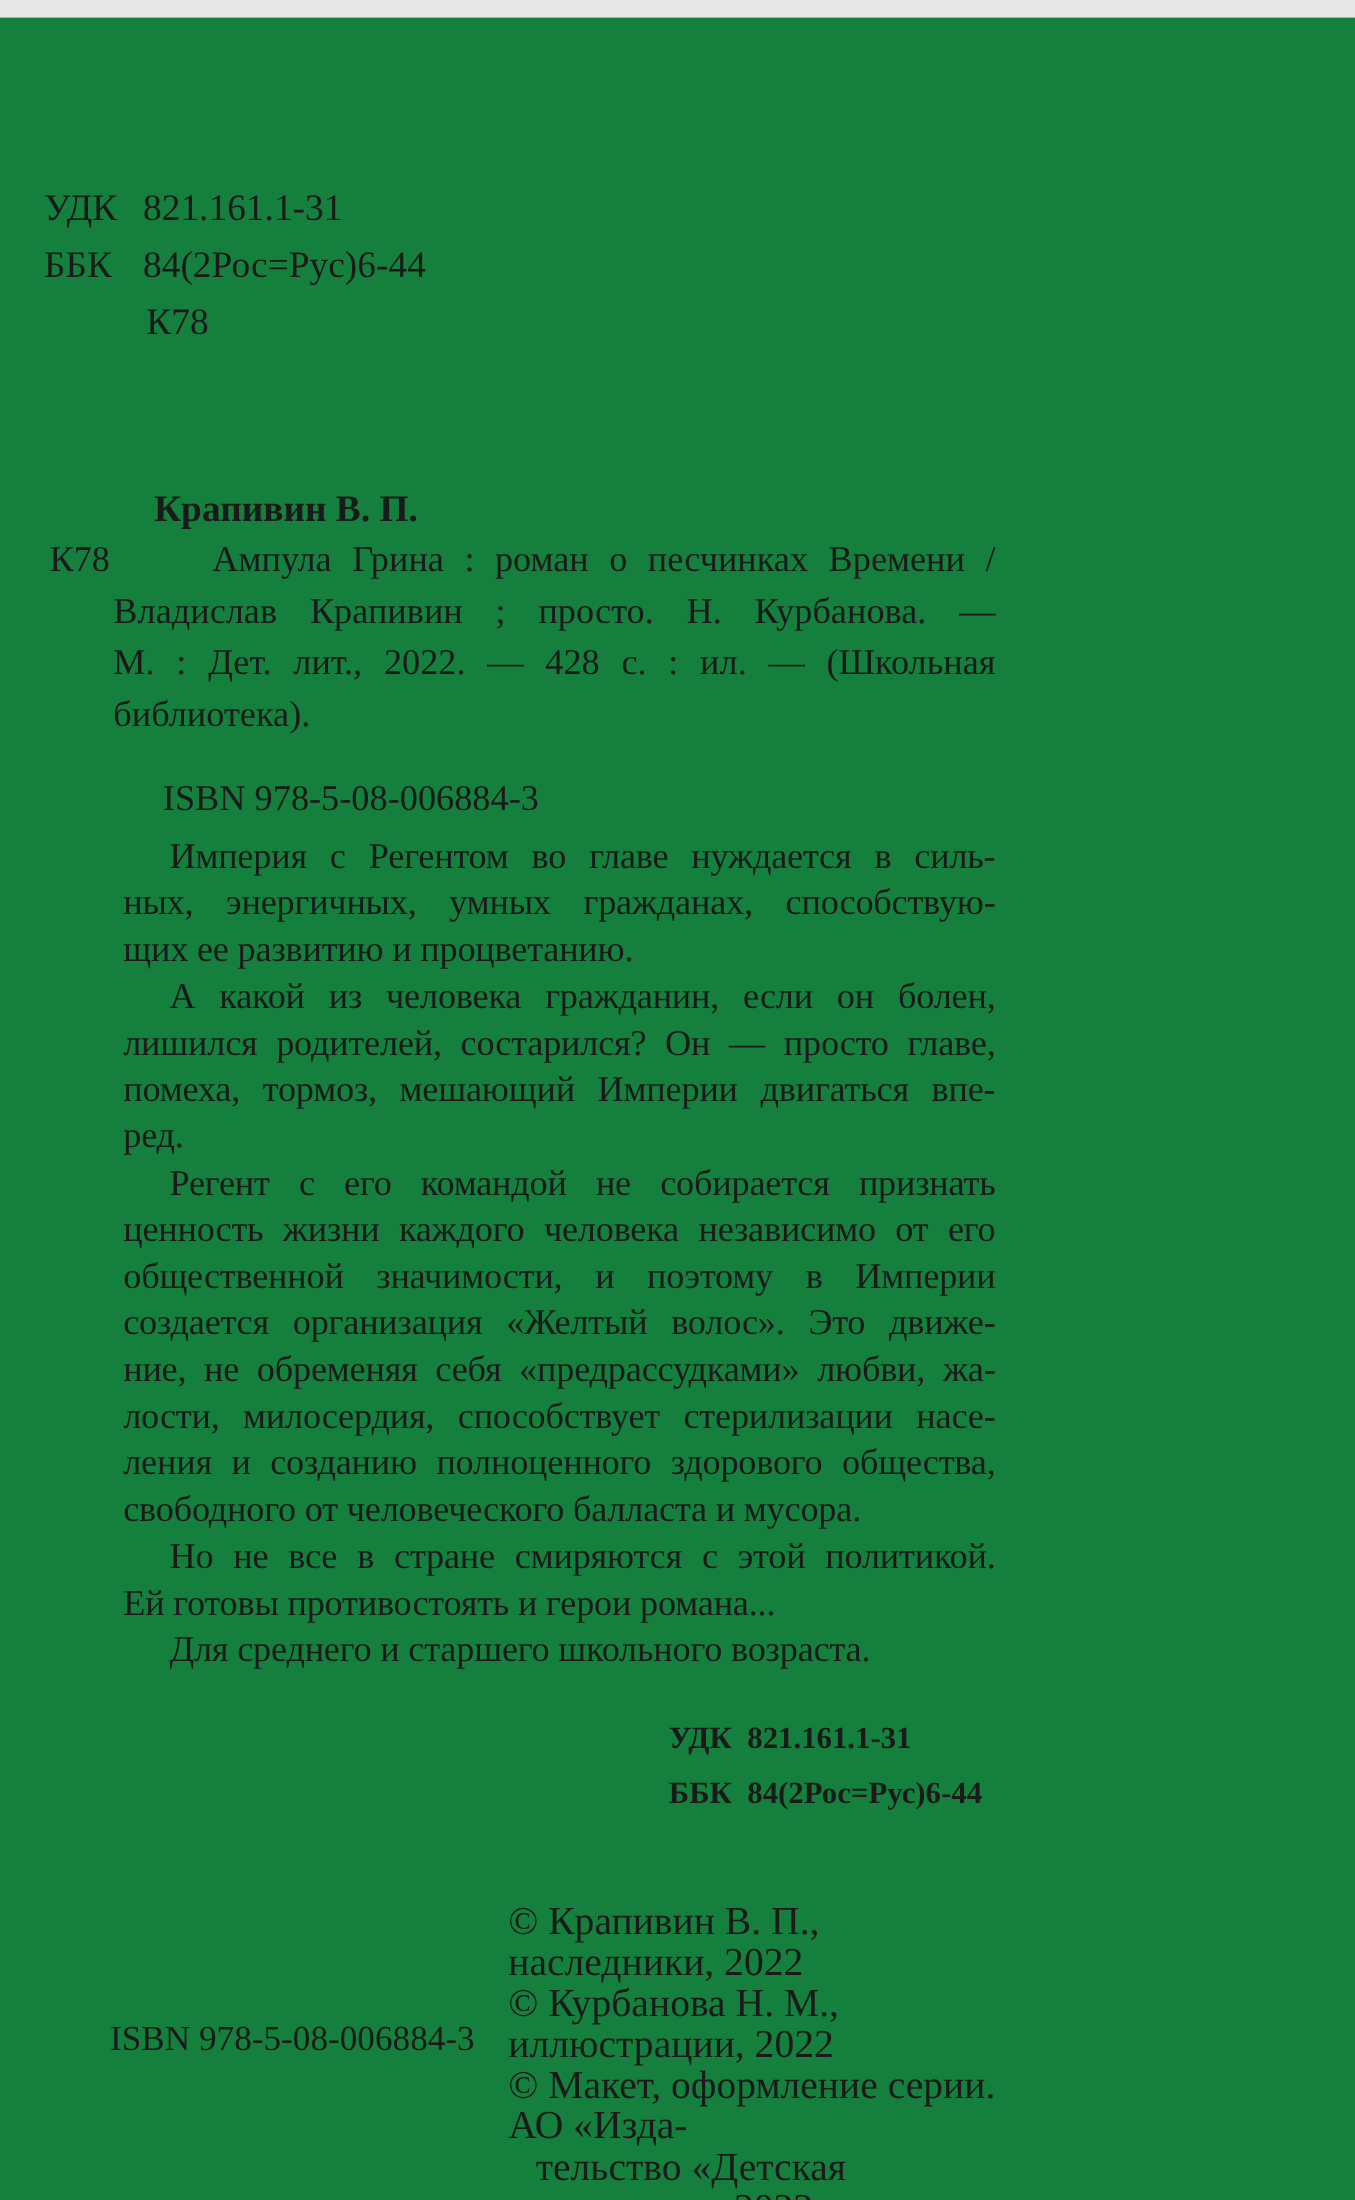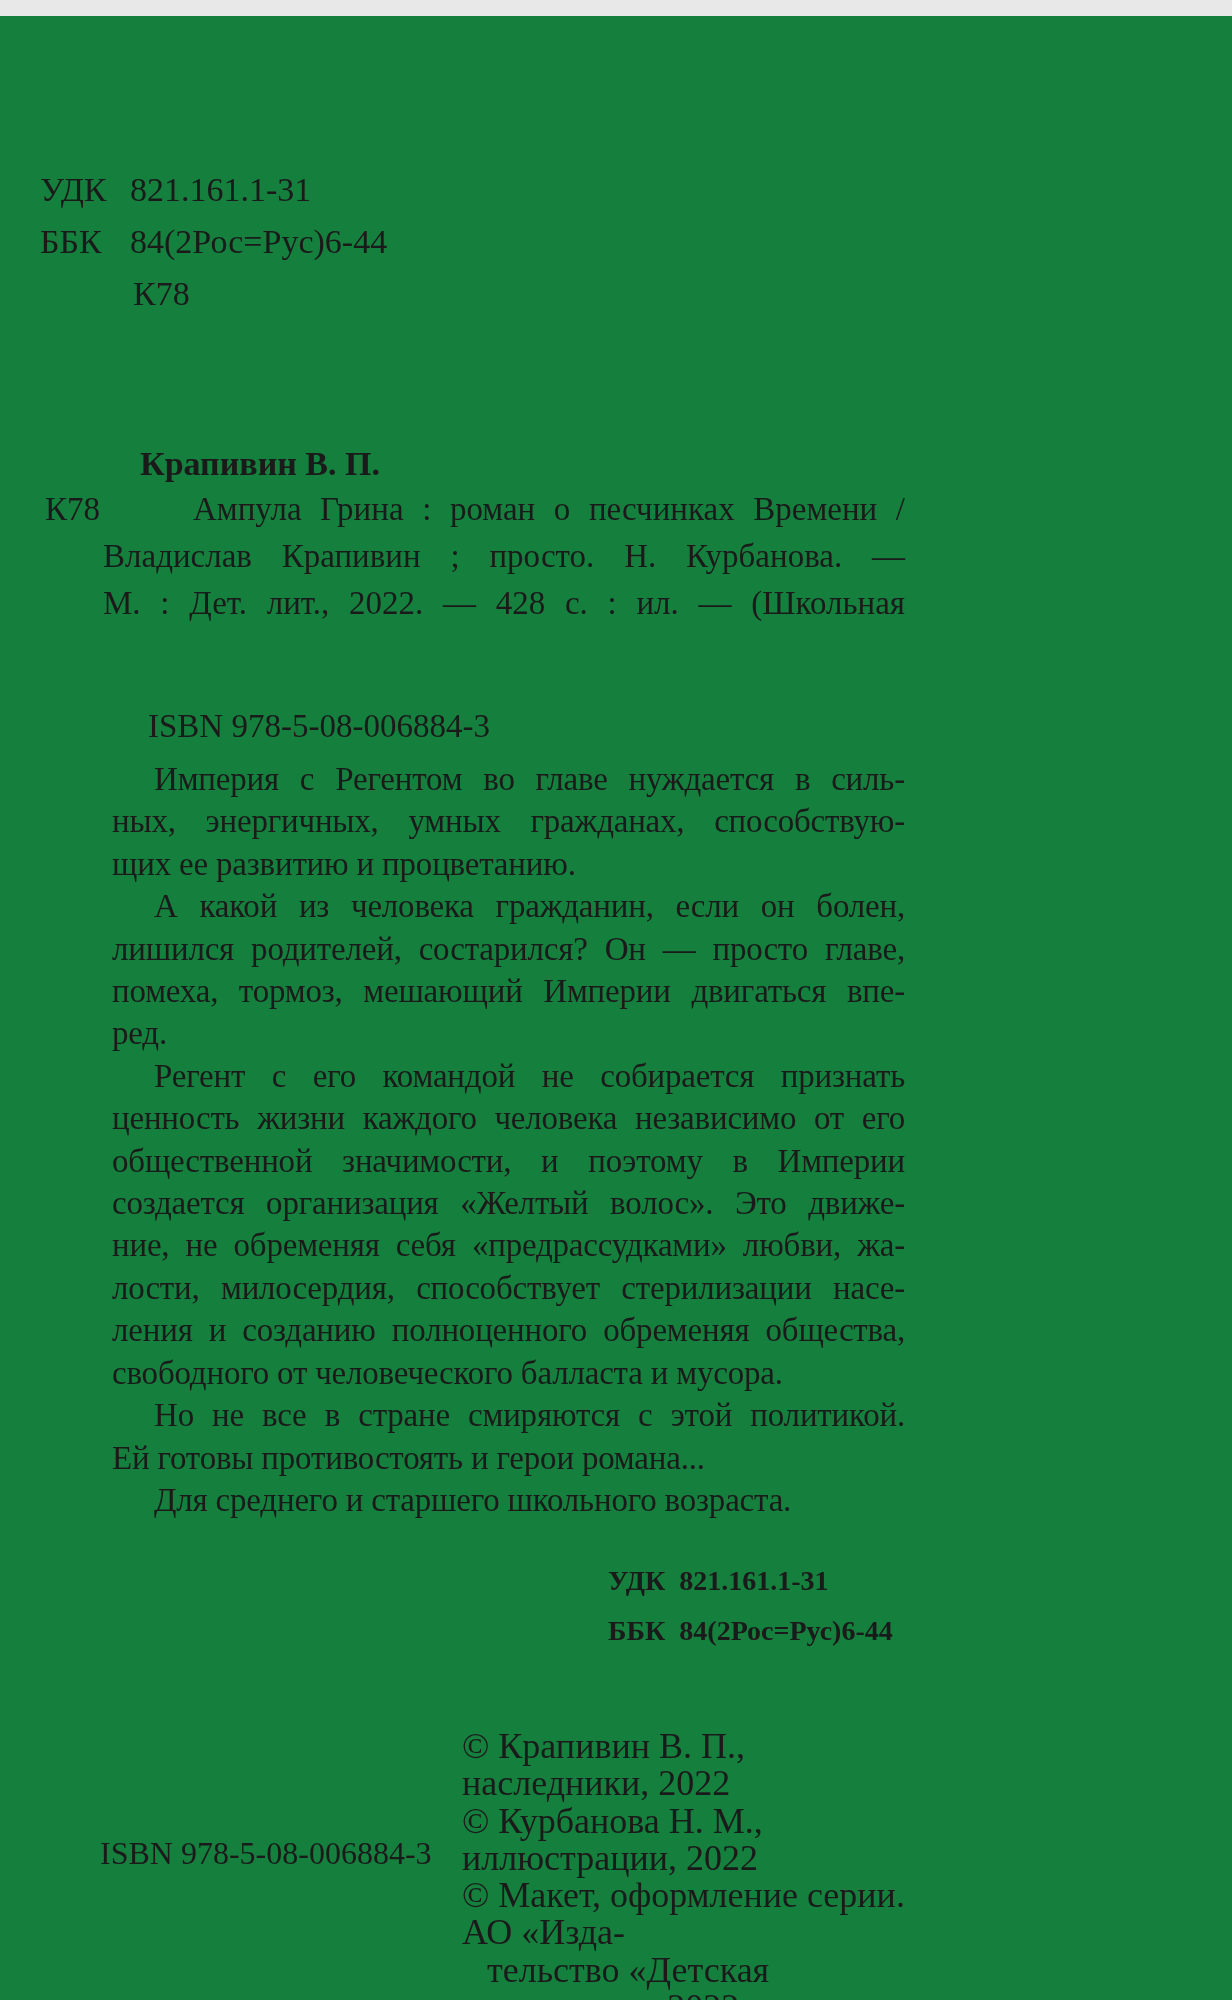--- a/index.html
+++ b/index.html
@@ -52,40 +52,41 @@
   </div>
 
   <div class="abs author-heading">Крапивин В. П.</div>
 
   <div class="abs bib">
     <span class="bib-code">К78</span>
     <div class="bib-text">
         <div class="line jline ind">Ампула Грина : роман о песчинках Времени /</div>
         <div class="line jline">Владислав Крапивин ; просто. Н. Курбанова. —</div>
         <div class="line jline">М. : Дет. лит., 2022. — 428 с. : ил. — (Школьная</div>
+        <div class="line">библиотека).</div>
       </div>
   </div>
 
   <div class="abs isbn-mid">ISBN 978-5-08-006884-3</div>
 
   <div class="abs annotation">
       <div class="line jline ind">Империя с Регентом во главе нуждается в силь-</div>
       <div class="line jline">ных, энергичных, умных гражданах, способствую-</div>
       <div class="line">щих ее развитию и процветанию.</div>
       <div class="line jline ind">А какой из человека гражданин, если он болен,</div>
       <div class="line jline">лишился родителей, состарился? Он — просто главе,</div>
       <div class="line jline">помеха, тормоз, мешающий Империи двигаться впе-</div>
       <div class="line">ред.</div>
       <div class="line jline ind">Регент с его командой не собирается признать</div>
       <div class="line jline">ценность жизни каждого человека независимо от его</div>
       <div class="line jline">общественной значимости, и поэтому в Империи</div>
       <div class="line jline">создается организация «Желтый волос». Это движе-</div>
       <div class="line jline">ние, не обременяя себя «предрассудками» любви, жа-</div>
       <div class="line jline">лости, милосердия, способствует стерилизации насе-</div>
-      <div class="line jline">ления и созданию полноценного обременяя общества,</div>
+      <div class="line jline">ления и созданию полноценного здорового общества,</div>
       <div class="line">свободного от человеческого балласта и мусора.</div>
       <div class="line jline ind">Но не все в стране смиряются с этой политикой.</div>
       <div class="line">Ей готовы противостоять и герои романа...</div>
       <div class="line ind">Для среднего и старшего школьного возраста.</div>
     </div>
 
   <div class="abs bottom-codes">
     <div class="line"><span class="bcode-label">УДК</span><span>821.161.1-31</span></div>
     <div class="line"><span class="bcode-label">ББК</span><span>84(2Рос=Рус)6-44</span></div>
   </div>

